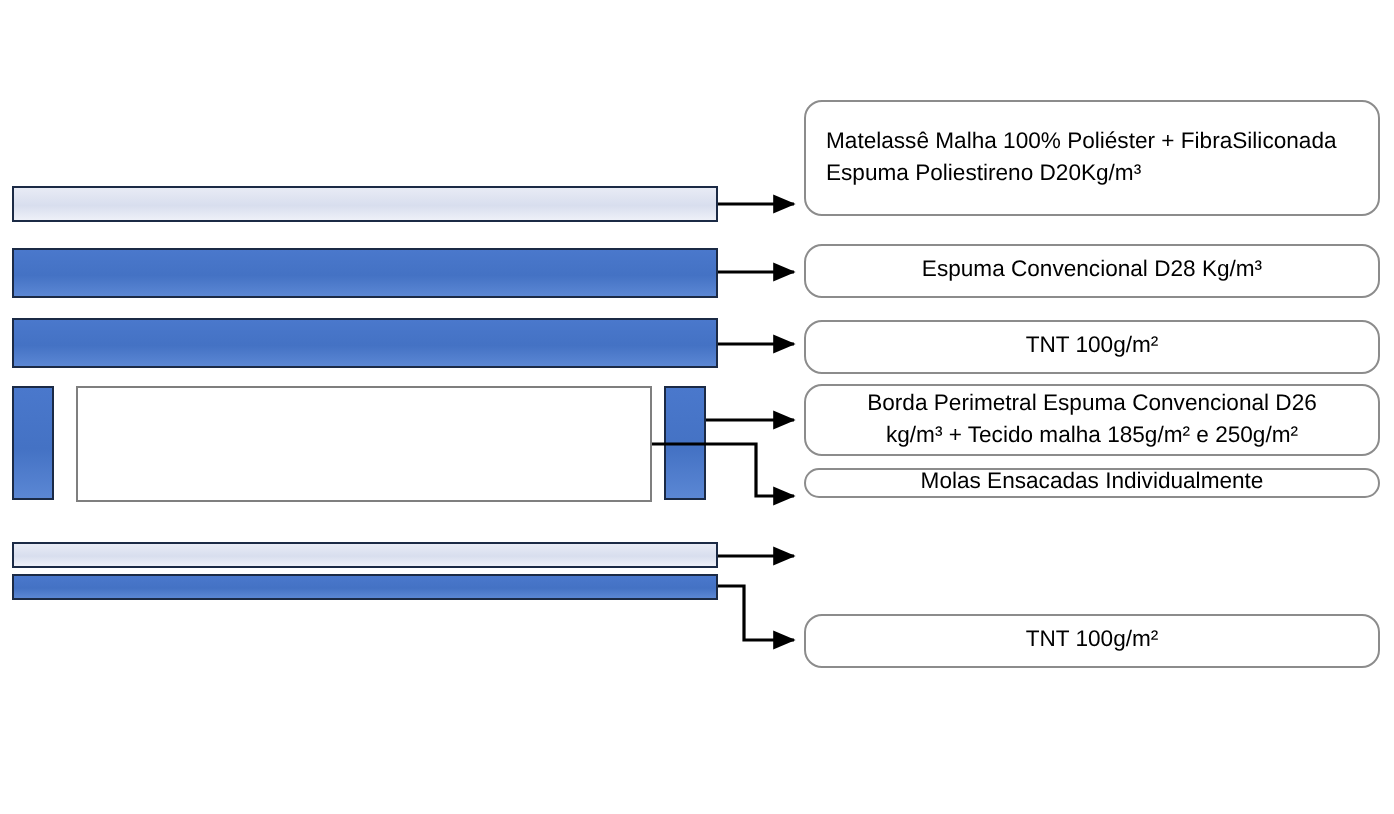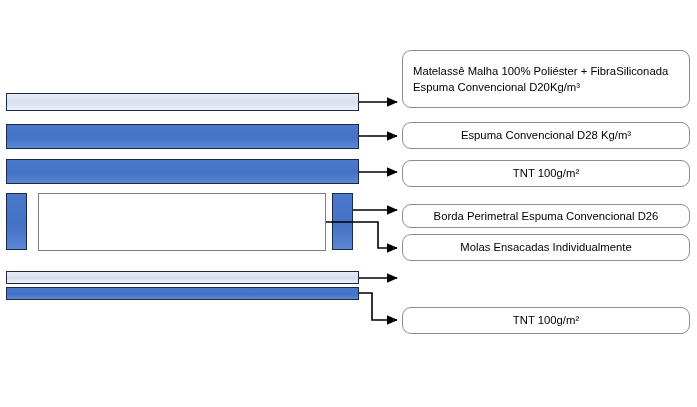--- a/index.html
+++ b/index.html
@@ -80,22 +80,22 @@
   .label-box.left-align {
     align-items: flex-start;
     text-align: center;
     padding-left: 10px;
   }
   .label-box .ln { white-space: nowrap; }
 
   #lbl-quilt   { top: 50px;  height: 58px; }
   #lbl-foam28  { top: 122px; height: 27px; }
   #lbl-tnt-top { top: 160px; height: 27px; }
-  #lbl-borda   { top: 204px; height: 24px; padding: 0 12px; }
-  #lbl-molas   { top: 234px; height: 27px; }
+  #lbl-borda   { top: 192px; height: 36px; padding: 0 12px; }
+  #lbl-molas   { top: 234px; height: 15px; }
   #lbl-eps     { top: 270px; height: 28px; }
   #lbl-tnt-bot { top: 307px; height: 27px; }
 </style>
 </head>
 <body>
 
 <div id="diagram">
 
   <div class="layer light" id="bar-quilt"></div>
 
@@ -132,33 +132,34 @@
       <path d="M326,222 L378,222 L378,248 L397,248"></path>
 
       <path d="M359,278 L397,278"></path>
 
       <path d="M359,293 L372,293 L372,320 L397,320"></path>
     </g>
   </svg>
 
   <div class="label-box left-align" id="lbl-quilt">
     <span class="ln">Matelassê Malha 100% Poliéster + FibraSiliconada</span>
-    <span class="ln">Espuma Convencional D20Kg/m³</span>
+    <span class="ln">Espuma Poliestireno D20Kg/m³</span>
   </div>
 
   <div class="label-box center" id="lbl-foam28">
     <span class="ln">Espuma Convencional D28 Kg/m³</span>
   </div>
 
   <div class="label-box center" id="lbl-tnt-top">
     <span class="ln">TNT 100g/m²</span>
   </div>
 
   <div class="label-box center" id="lbl-borda">
     <span class="ln">Borda Perimetral Espuma Convencional D26</span>
+    <span class="ln">kg/m³ + Tecido malha 185g/m² e 250g/m²</span>
   </div>
 
   <div class="label-box center" id="lbl-molas">
     <span class="ln">Molas Ensacadas Individualmente</span>
   </div>
 
 
   <div class="label-box center" id="lbl-tnt-bot">
     <span class="ln">TNT 100g/m²</span>
   </div>

